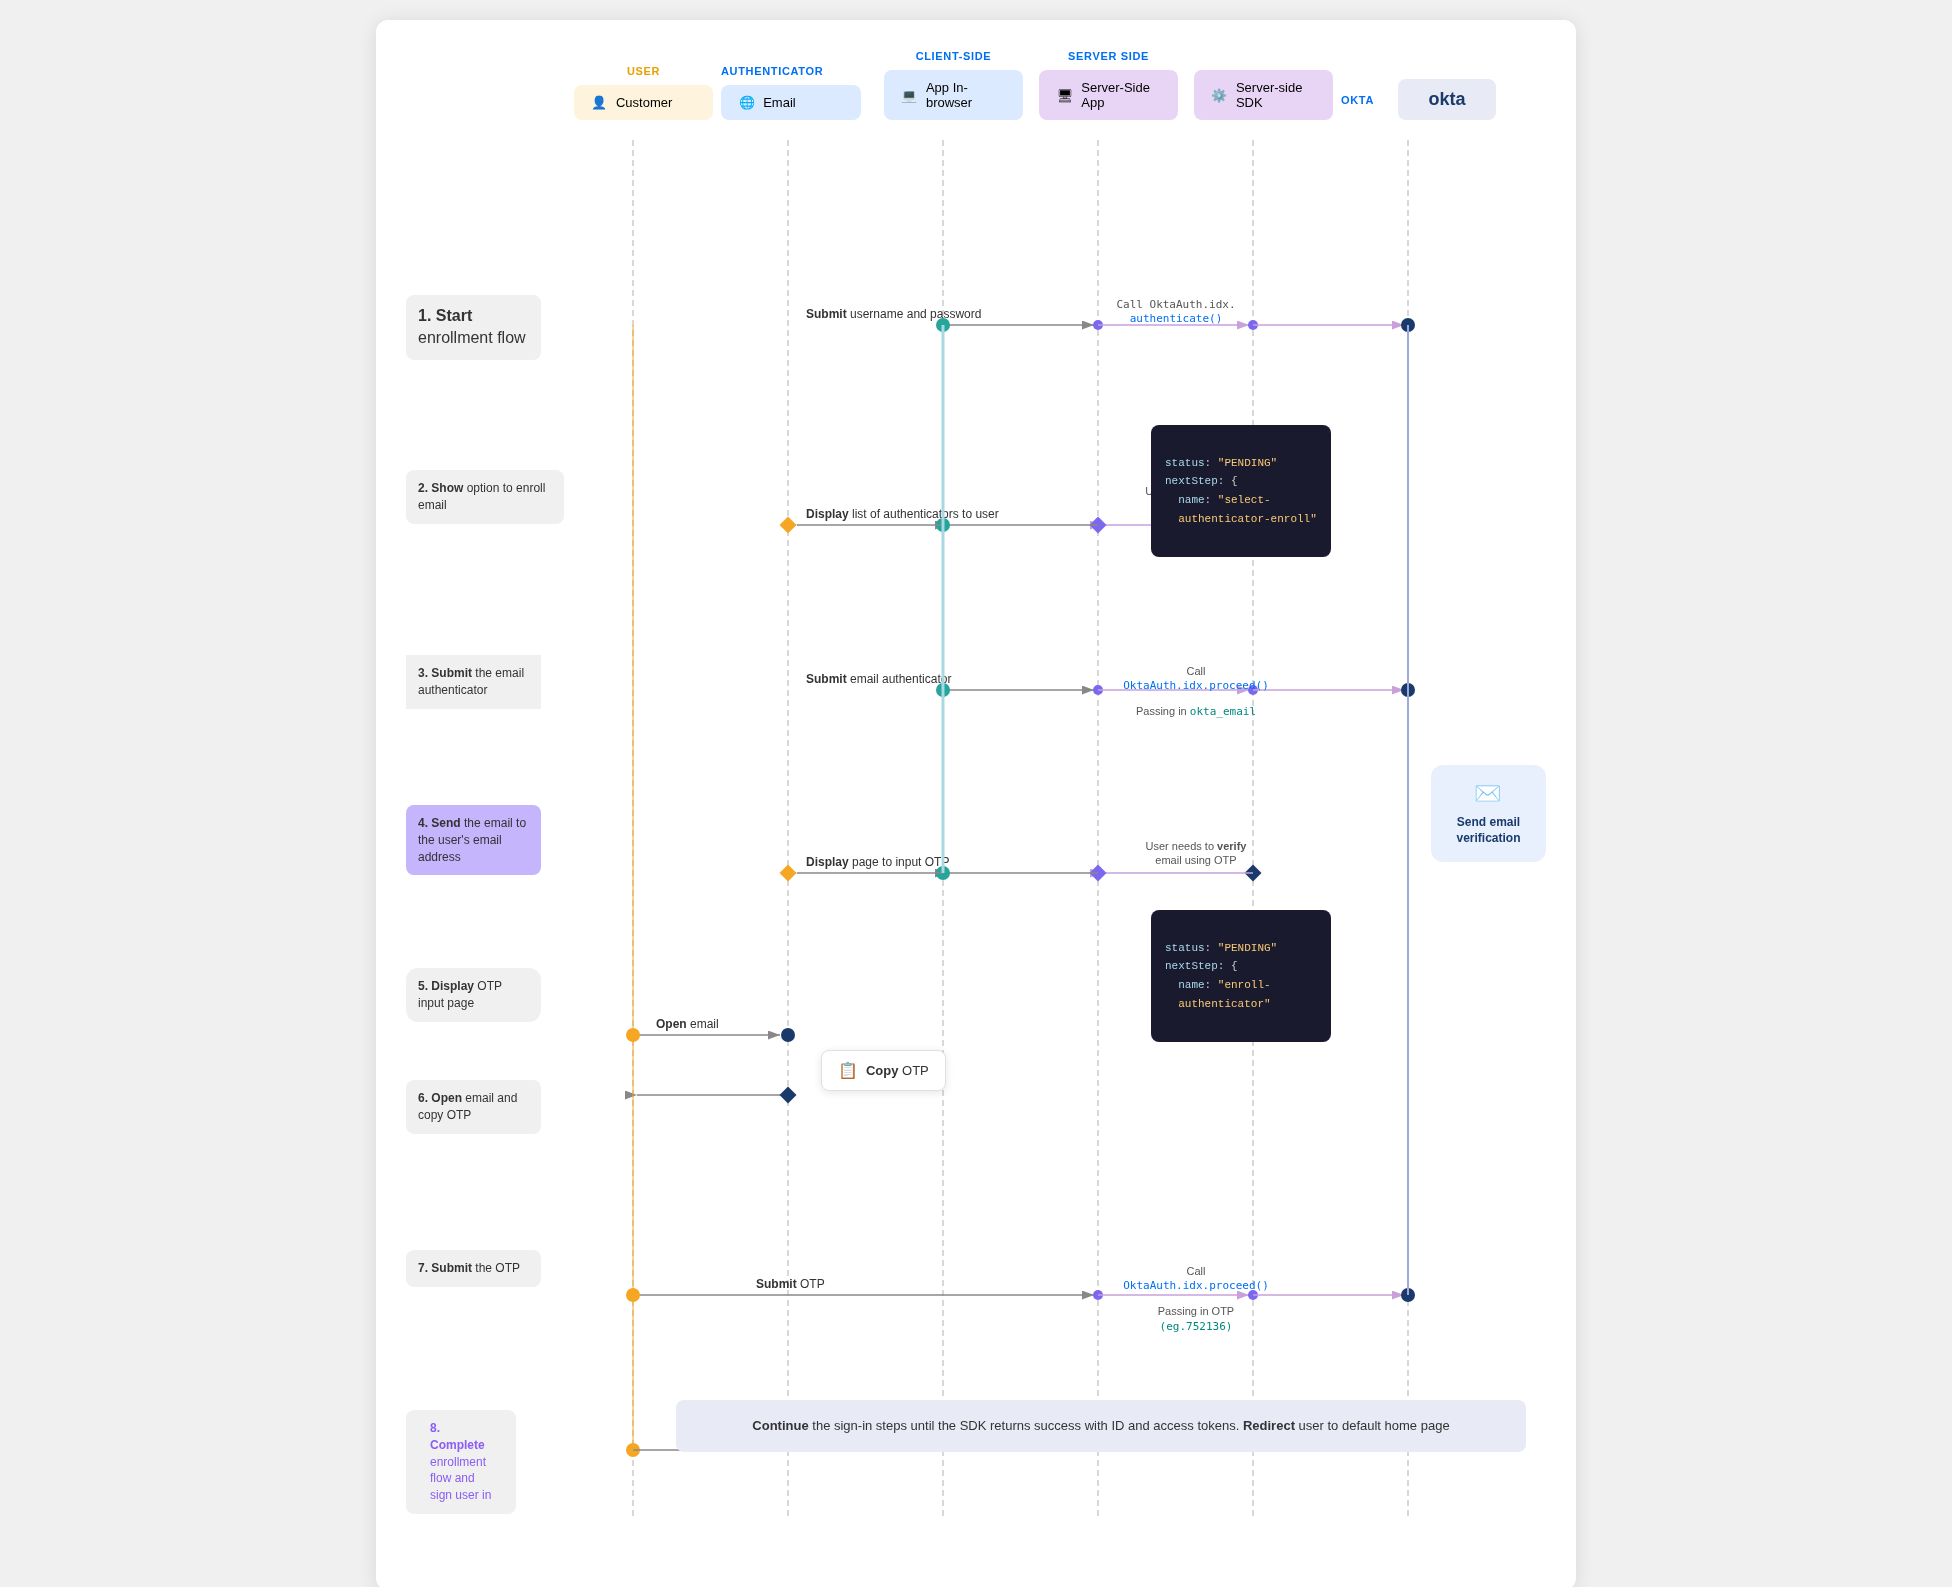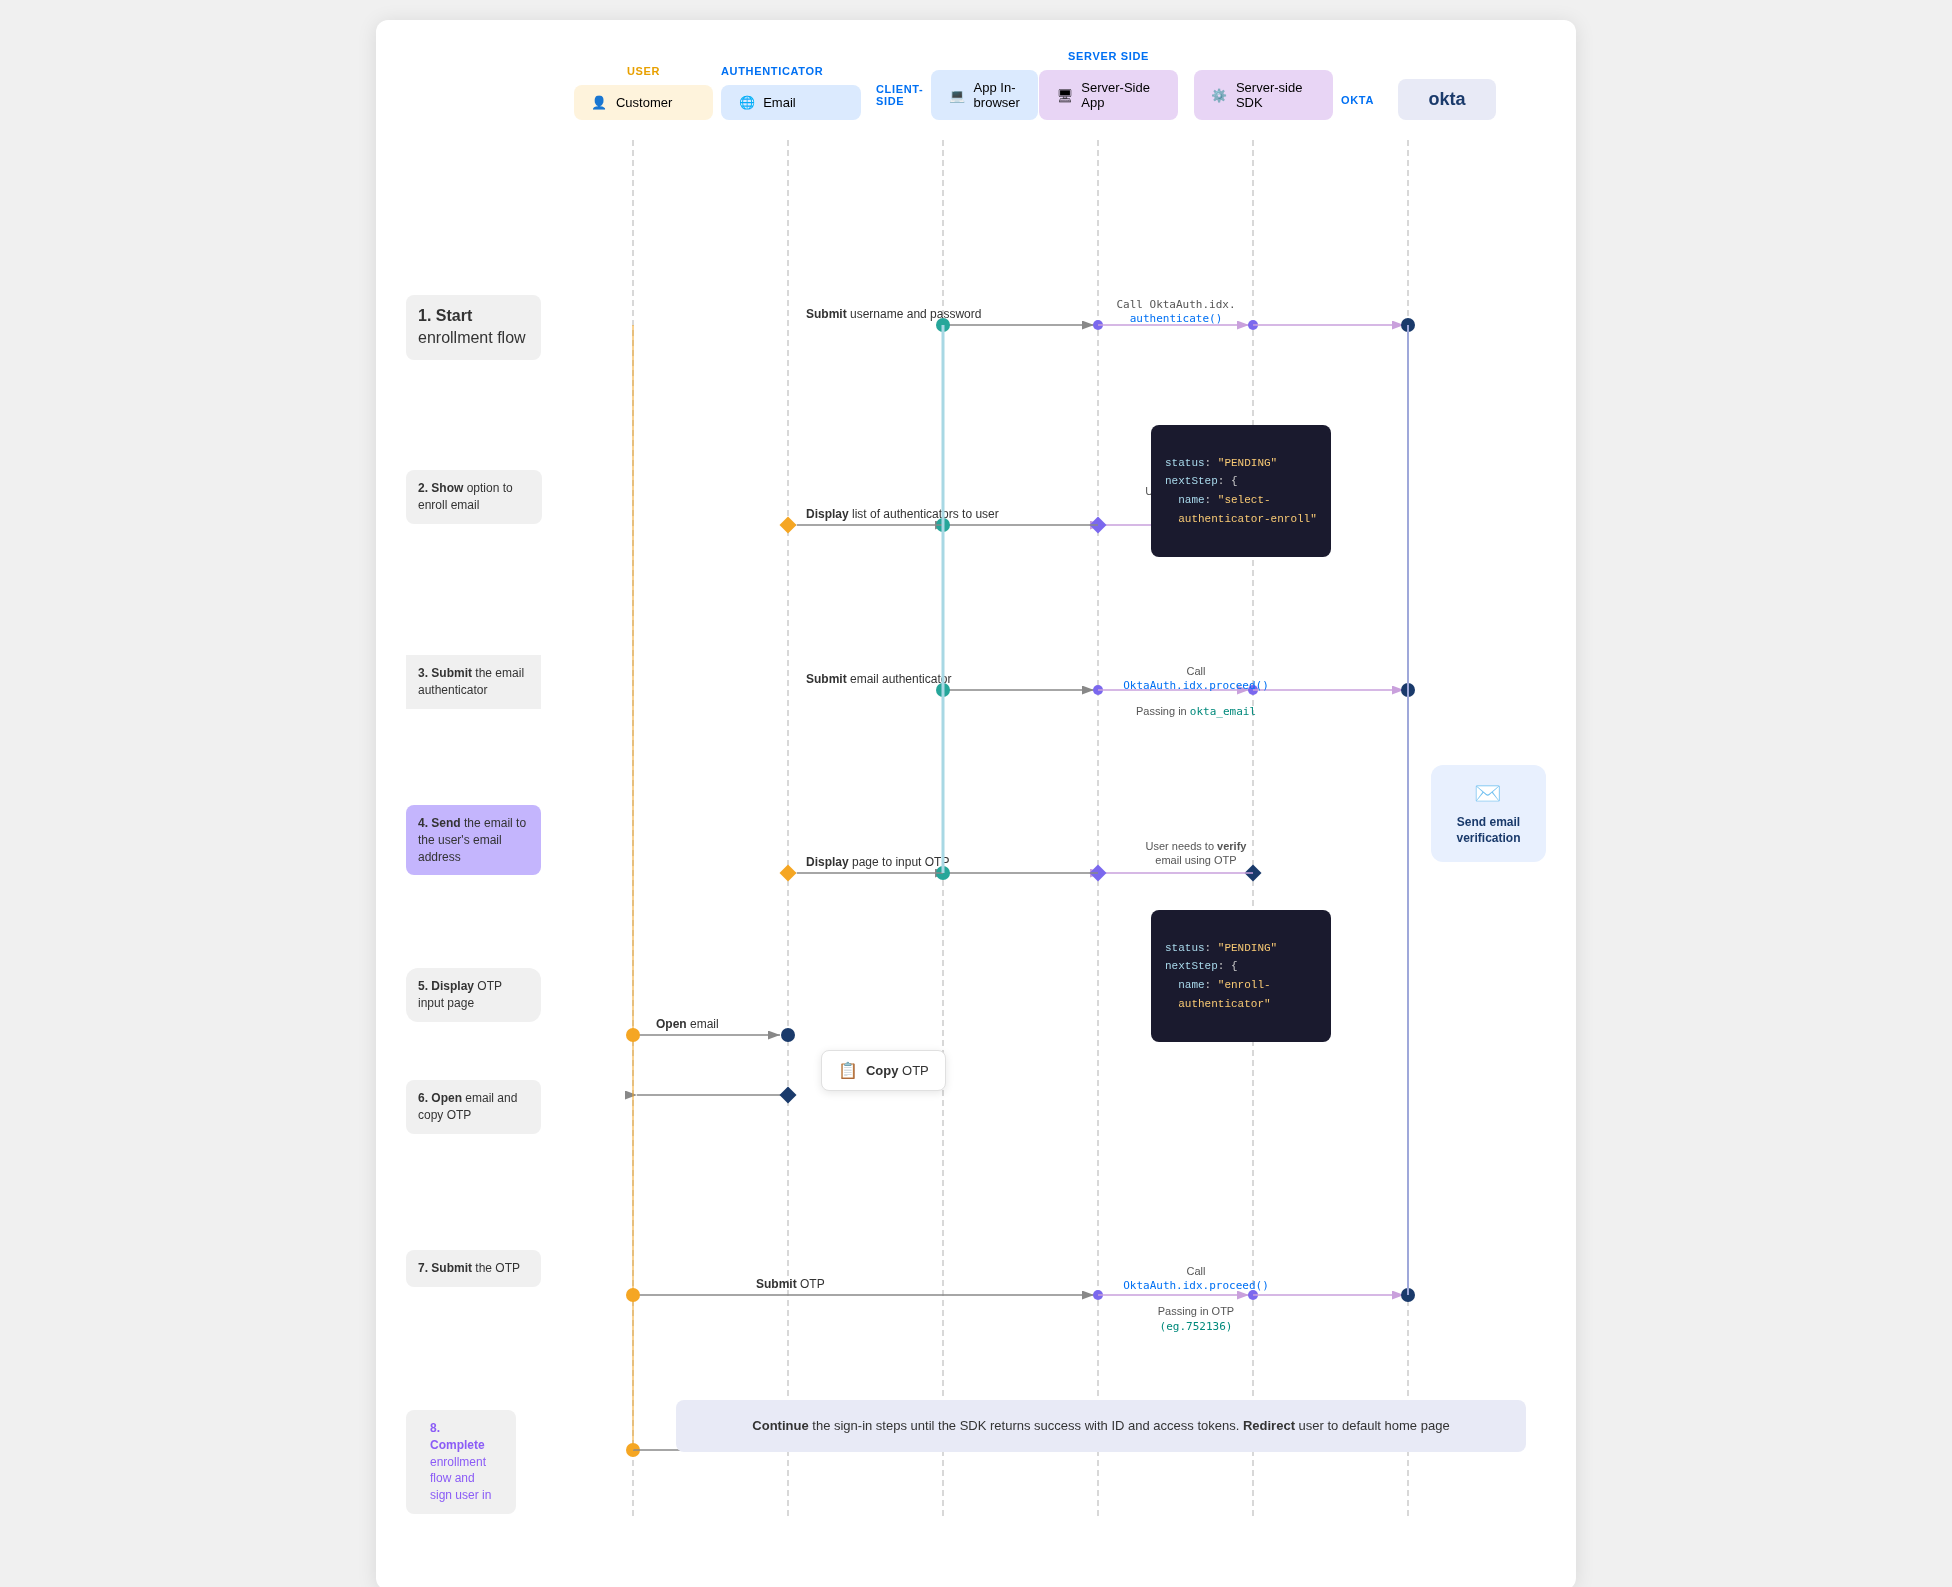--- a/index.html
+++ b/index.html
@@ -39,21 +39,21 @@
     </div>
 
     <div style="width:155px; display:flex; flex-direction:column; gap:8px;">
       <span style="font-size:11px; font-weight:700; letter-spacing:0.06em; color:#0070f3;">AUTHENTICATOR</span>
       <div style="background:#dbeafe; border-radius:8px; padding:10px 18px; display:flex; align-items:center; gap:8px; font-size:13px; font-weight:500; width:90%;">
         <span>🌐</span>
         <span>Email</span>
       </div>
     </div>
 
-    <div style="width:155px; display:flex; flex-direction:row; align-items:center; gap:8px;">
+    <div style="width:155px; display:flex; flex-direction:column; align-items:center; gap:8px;">
       <span style="font-size:11px; font-weight:700; letter-spacing:0.06em; color:#0070f3;">CLIENT-SIDE</span>
       <div style="background:#dbeafe; border-radius:8px; padding:10px 18px; display:flex; align-items:center; gap:8px; font-size:13px; font-weight:500; width:90%;">
         <span>💻</span>
         <span>App In-browser</span>
       </div>
     </div>
 
     <div style="width:155px; display:flex; flex-direction:column; align-items:center; gap:8px;">
       <span style="font-size:11px; font-weight:700; letter-spacing:0.06em; color:#0070f3;">SERVER SIDE</span>
       <div style="background:#e8d5f5; border-radius:8px; padding:10px 18px; display:flex; align-items:center; gap:8px; font-size:13px; font-weight:500; width:90%;">
@@ -80,21 +80,21 @@
   </div>
 
   <div style="position:relative; display:flex;">
 
     <div style="width:150px; position:relative; flex-shrink:0;">
 
       <div style="position:absolute; top:155px; left:0; width:135px; background:#f0f0f0; border-radius:8px; padding:10px 12px; font-size:16px; line-height:1.4; color:#333;">
         <strong>1. Start</strong> enrollment flow
       </div>
 
-      <div style="position:absolute; top:330px; left:0; width:136px; background:#f0f0f0; border-radius:8px; padding:10px 12px; font-size:12px; line-height:1.4; color:#333;">
+      <div style="position:absolute; top:330px; left:0; width:158px; background:#f0f0f0; border-radius:8px; padding:10px 12px; font-size:12px; line-height:1.4; color:#333;">
         <strong>2. Show</strong> option to enroll email
       </div>
 
       <div style="position:absolute; top:515px; left:0; width:135px; background:#f0f0f0; border-radius:0; padding:10px 12px; font-size:12px; line-height:1.4; color:#333;">
         <strong>3. Submit</strong> the email authenticator
       </div>
 
       <div style="position:absolute; top:665px; left:0; width:135px; background:#c4b5fd; border-radius:8px; padding:10px 12px; font-size:12px; line-height:1.4; color:#333;">
         <strong>4. Send</strong> the email to the user's email address
       </div>

